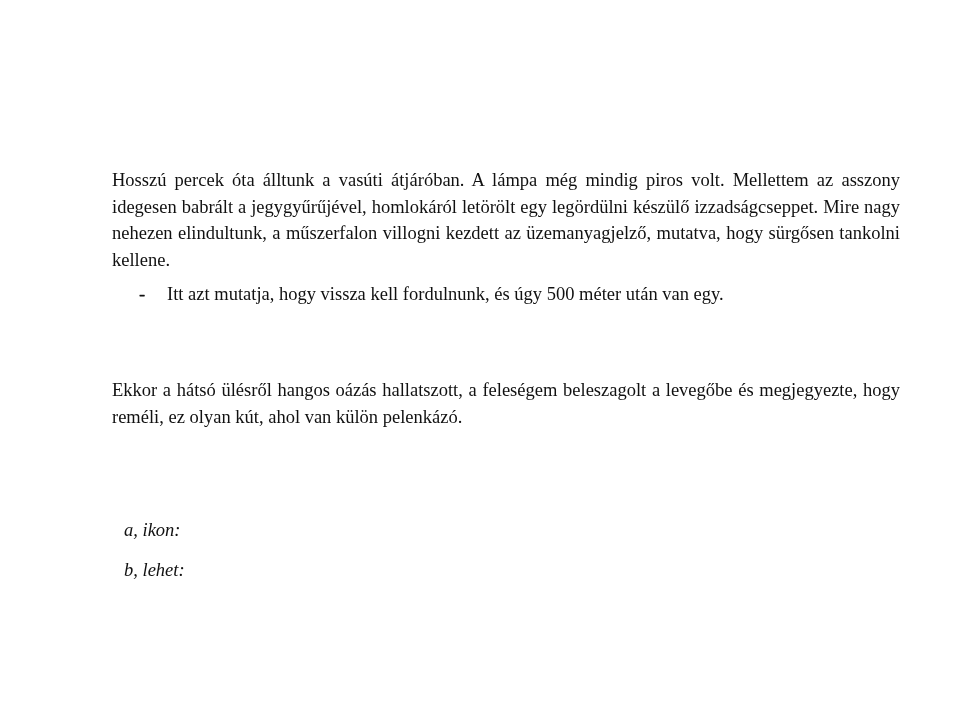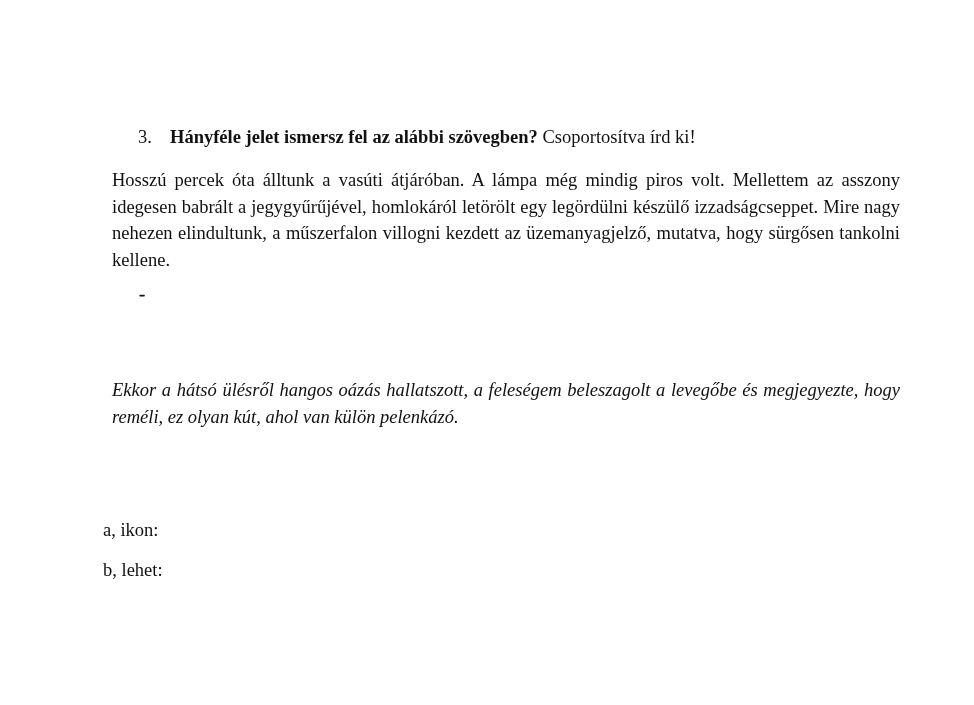--- a/index.html
+++ b/index.html
@@ -39,21 +39,21 @@
     .para {
       position: absolute;
       left: 106px;
       width: 788px;
       font-size: 18.5px;
       line-height: 26.5px;
       text-align: justify;
       margin: 6px;
     }
     .para1 { top: 161px; }
-    .para2 { top: 371px; font-style: italic; }
+    .para2 { top: 371px; }
     .dialog {
       position: absolute;
       left: 106px;
       top: 281px;
       width: 788px;
       margin: 0;
       padding: 0;
       list-style: none;
       font-size: 18.5px;
       line-height: 26px;
@@ -63,47 +63,46 @@
       padding-left: 61px;
       text-align: justify;
     }
     .dialog .dash {
       position: absolute;
       left: 33px;
       top: 0;
     }
     .answers {
       position: absolute;
-      left: 103px;
+      left: 124px;
       top: 517px;
       font-size: 18.5px;
+      font-style: italic;
     }
     .answer-line {
       height: 39.5px;
       line-height: 26px;
       white-space: nowrap;
     }
   </style>
 </head>
 <body>
 
 <div class="page">
 
-  <div class="question">
-    <span class="num">3.</span><span class="bold">Hányféle jelet ismersz fel az alábbi szövegben?</span><span> Csoportosítva írd ki!</span>
-  </div>
 
   <p class="para para1">Hosszú percek óta álltunk a vasúti átjáróban. A lámpa még mindig piros volt. Mellettem az asszony idegesen babrált a jegygyűrűjével, homlokáról letörölt egy legördülni készülő izzadságcseppet. Mire nagy nehezen elindultunk, a műszerfalon villogni kezdett az üzemanyagjelző, mutatva, hogy sürgősen tankolni kellene.</p>
 
   <ul class="dialog">
     <li>
       <span class="dash">-</span>
     </li>
     <li>
       <span class="dash">-</span>
+      <span>Itt azt mutatja, hogy vissza kell fordulnunk, és úgy 500 méter után van egy.</span>
     </li>
   </ul>
 
   <p class="para para2">Ekkor a hátsó ülésről hangos oázás hallatszott, a feleségem beleszagolt a levegőbe és megjegyezte, hogy reméli, ez olyan kút, ahol van külön pelenkázó.</p>
 
   <div class="answers">
     <div class="answer-line">a, ikon:</div>
     <div class="answer-line">b, lehet:</div>
   </div>
 

